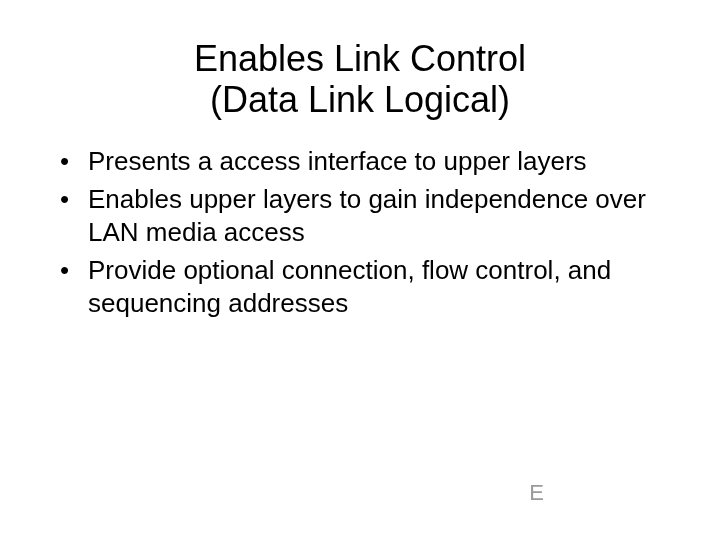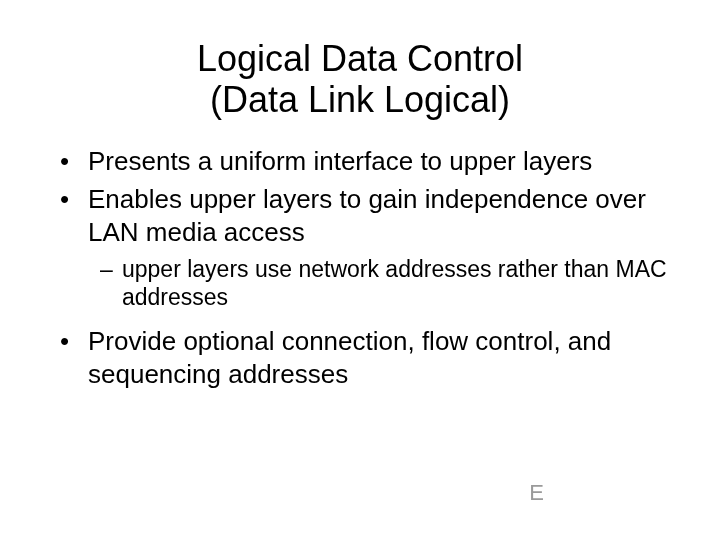--- a/index.html
+++ b/index.html
@@ -72,35 +72,30 @@
     color: #9a9a9a;
     letter-spacing: 1px;
   }
 </style>
 </head>
 <body>
 
 <div class="slide">
 
   <div class="title">
-    <span>Logical Data Control</span><br>
+    <span>Enables Link Control</span><br>
     <span>(Data Link Logical)</span>
   </div>
 
   <ul class="level1">
     <li>
-      <span>Presents a uniform interface to upper layers</span>
+      <span>Presents a access interface to upper layers</span>
     </li>
     <li>
       <span>Enables upper layers to gain independence over LAN media access</span>
-      <ul class="level2">
-        <li>
-          <span>upper layers use network addresses rather than MAC addresses</span>
-        </li>
-      </ul>
     </li>
     <li>
       <span>Provide optional connection, flow control, and sequencing addresses</span>
     </li>
   </ul>
 
   <div class="footer">E</div>
 
 </div>
 

